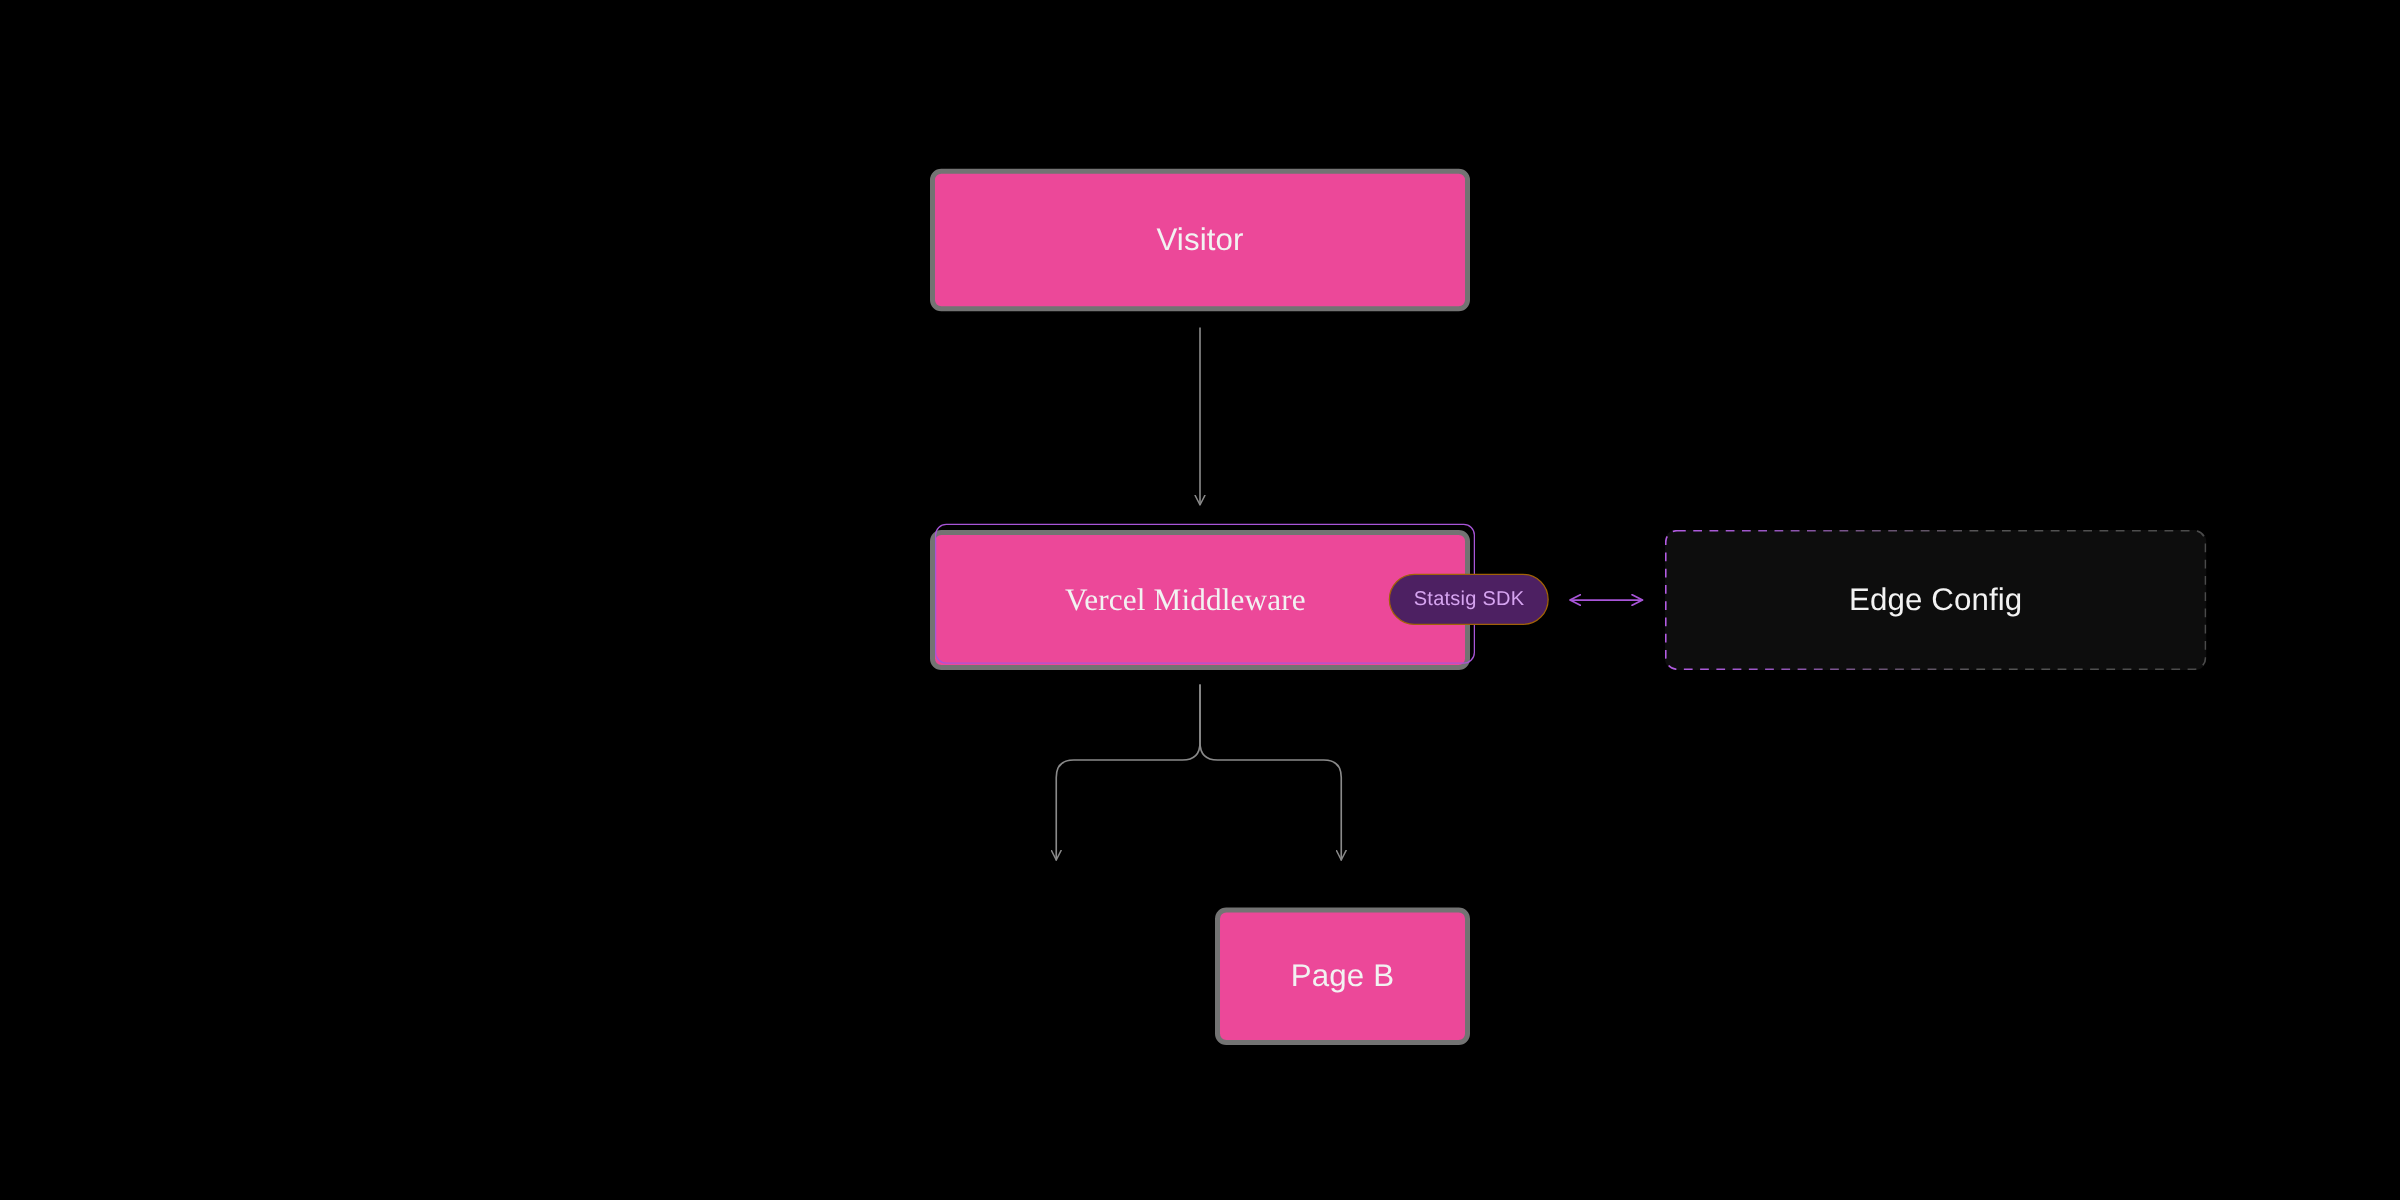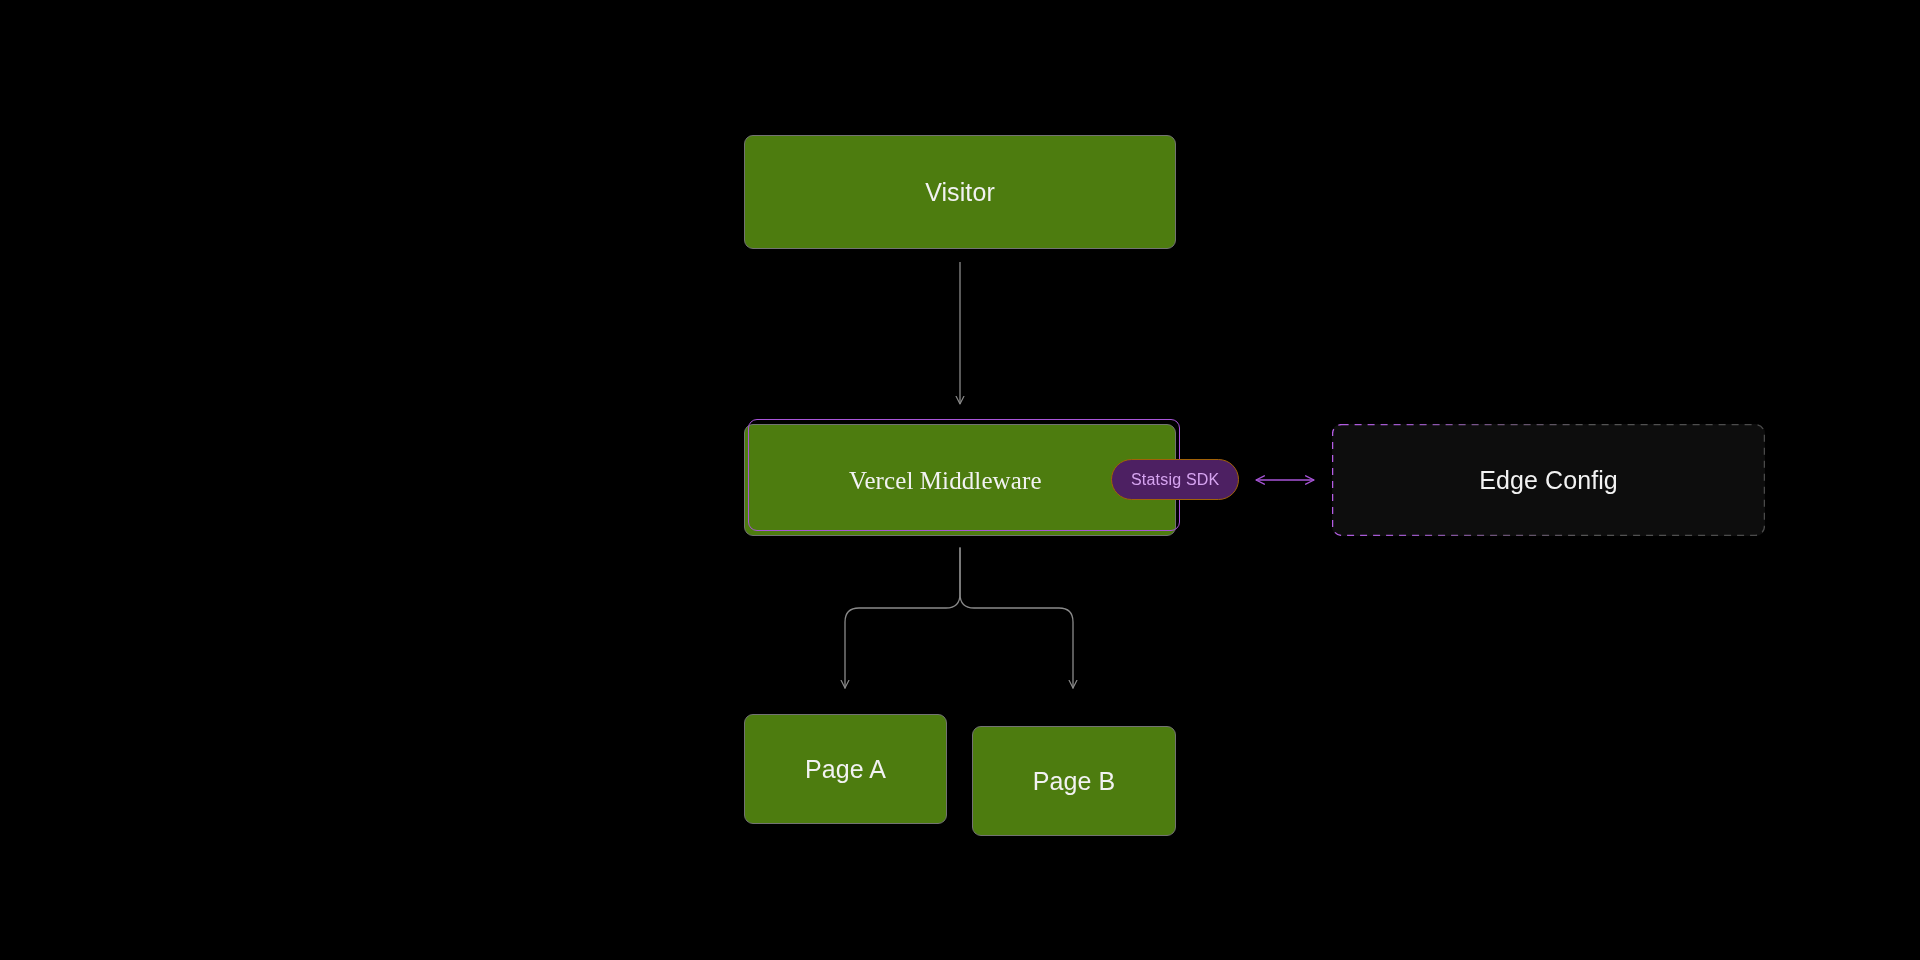--- a/index.html
+++ b/index.html
@@ -30,22 +30,22 @@
     top: 0;
     width: 1920px;
     height: 960px;
     pointer-events: none;
   }
 
   
   .node {
     position: absolute;
     box-sizing: border-box;
-    background: #4d7c0f;
-    border: 1px solid #737373;
+    background: #ec4899;
+    border: 4px solid #737373;
     border-radius: 9px;
     display: flex;
     align-items: center;
     justify-content: center;
     color: #f2f2f2;
     font-size: 25px;
     font-weight: 400;
     letter-spacing: 0.1px;
     line-height: 1;
   }
@@ -202,21 +202,18 @@
           <stop offset="38%" stop-color="#6d5378"></stop>
           <stop offset="58%" stop-color="#555555"></stop>
           <stop offset="100%" stop-color="#4a4a4a"></stop>
         </linearGradient>
       </defs>
       <rect x="0.6" y="0.6" width="431.8" height="110.8" rx="9" ry="9" fill="none" stroke="url(#dashFade)" stroke-width="1.3" stroke-dasharray="7 6"></rect>
     </svg>
     <span class="node-label">Edge Config</span>
   </div>
 
-  <div class="node" id="node-page-a">
-    <span class="node-label">Page A</span>
-  </div>
 
   <div class="node" id="node-page-b">
     <span class="node-label">Page B</span>
   </div>
 
 </div>
 
 </body></html>

